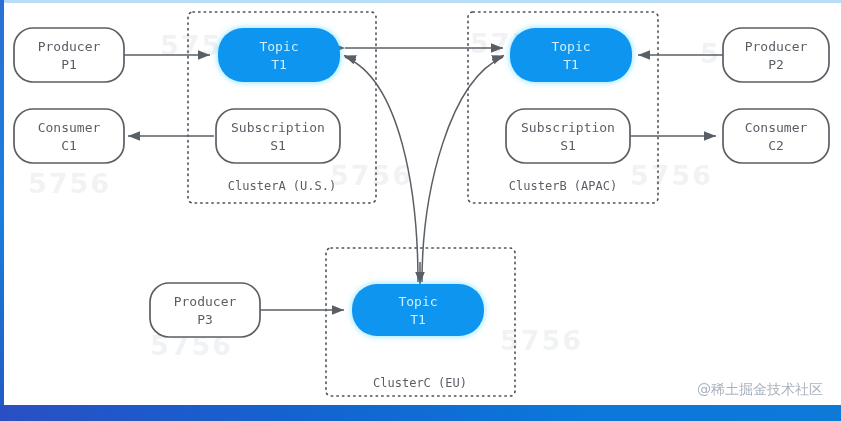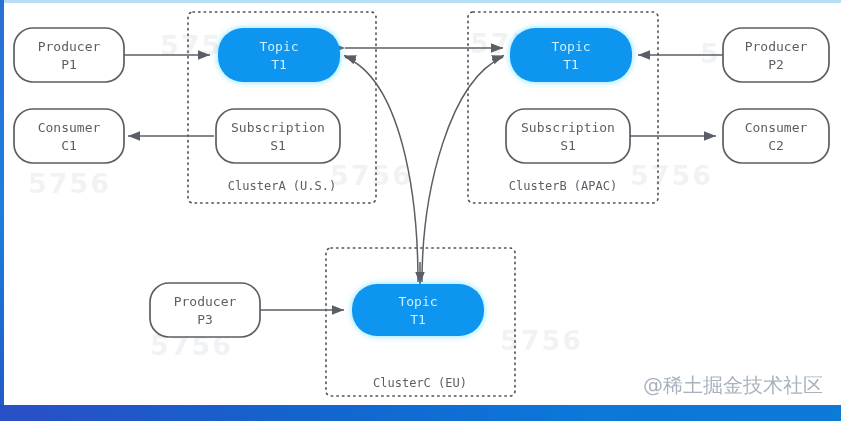--- a/index.html
+++ b/index.html
@@ -16,21 +16,21 @@
               background:linear-gradient(90deg,#2a4fc4 0%,#1463cf 35%,#0b78da 70%,#0d7ad8 100%);}
   .canvas-edge{position:absolute;left:4px;top:3px;width:837px;height:402px;background:#fff;}
 
   
   .wm{position:absolute;color:#cfd6dd;opacity:.30;
       font-family:"DejaVu Sans","Liberation Sans",sans-serif;
       font-size:27px;font-weight:700;letter-spacing:2px;
       white-space:nowrap;pointer-events:none;user-select:none;}
   .wm-br{position:absolute;right:18px;bottom:22px;color:#9aa5b1;opacity:.85;
          font-family:"DejaVu Sans","Liberation Sans",sans-serif;
-         font-size:20px;white-space:nowrap;}
+         font-size:14px;white-space:nowrap;}
 
   svg.diagram{position:absolute;left:0;top:0;width:841px;height:421px;}
 
   
   .node-label{font-family:"DejaVu Sans Mono","Liberation Mono",monospace;
               font-size:13px;fill:#5a5f66;text-anchor:middle;}
   .topic-label{font-family:"DejaVu Sans Mono","Liberation Mono",monospace;
                font-size:13px;fill:#cdf0ff;text-anchor:middle;}
   .cluster-label{font-family:"DejaVu Sans Mono","Liberation Mono",monospace;
                  font-size:12px;fill:#5a5f66;text-anchor:middle;}

